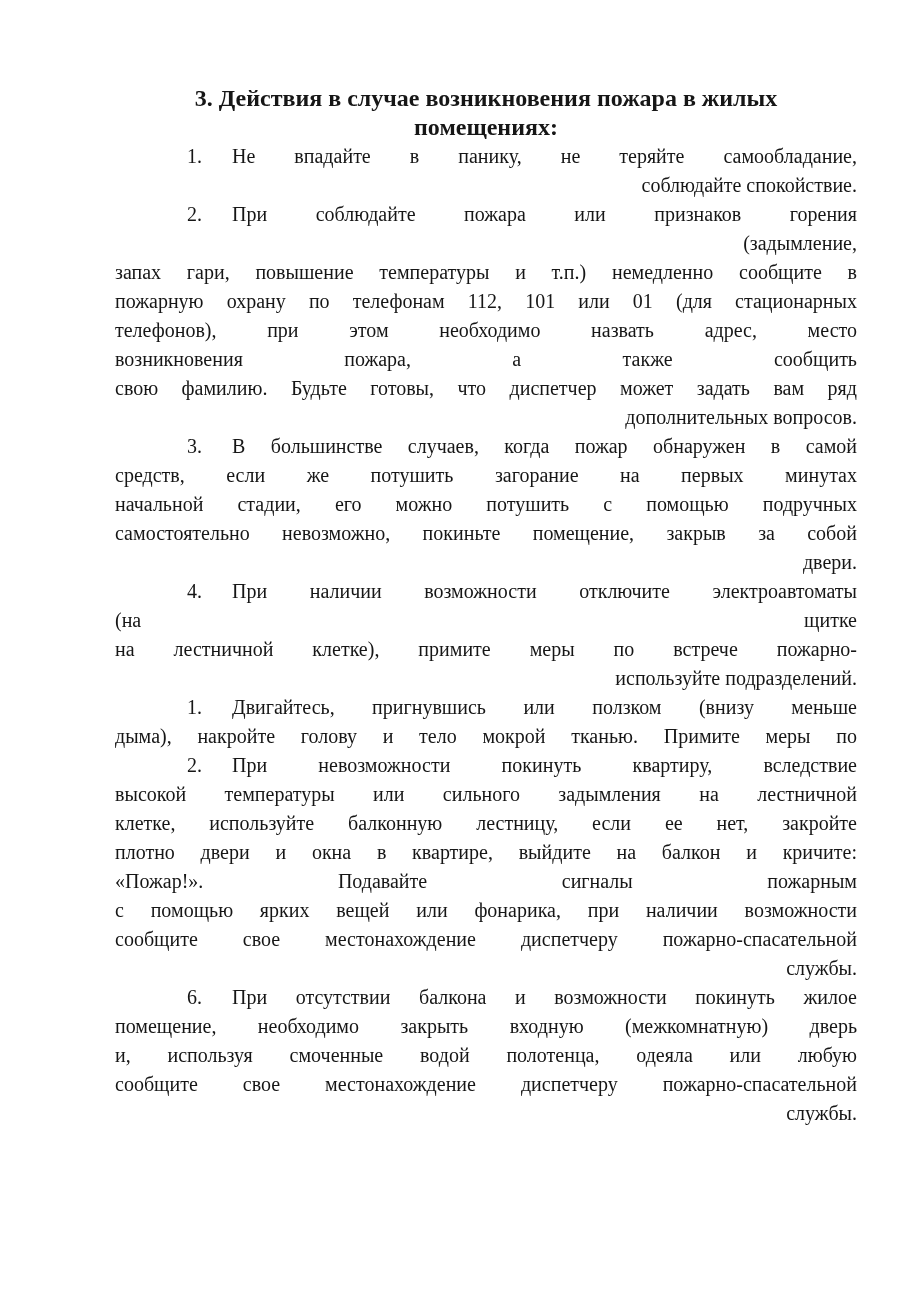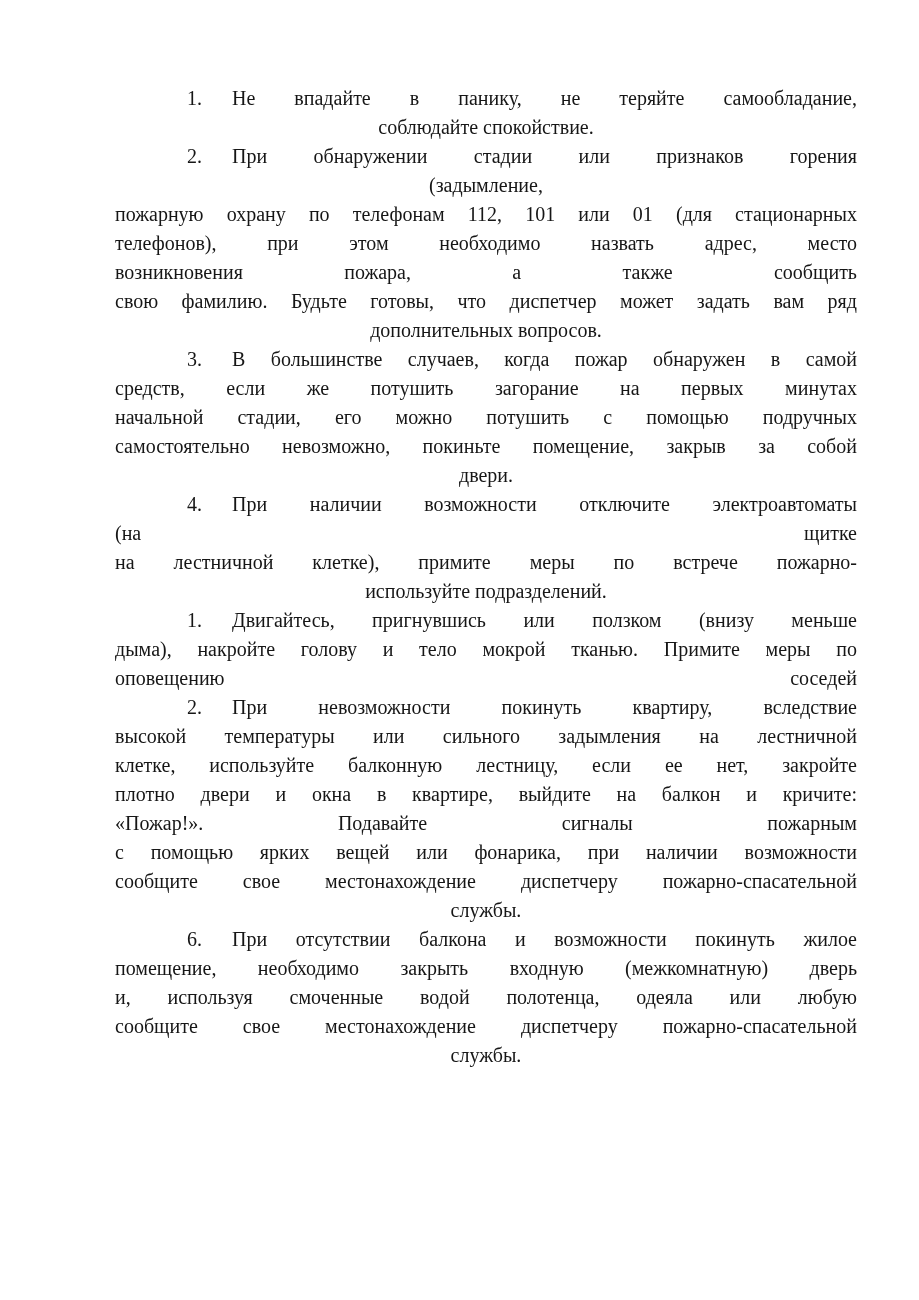--- a/index.html
+++ b/index.html
@@ -32,59 +32,63 @@
   .line {
     font-size: 20px;
     line-height: 29px;
     height: 29px;
   }
   .line.j {
     text-align: justify;
     text-align-last: justify;
   }
   .line.l {
-    text-align: center;
+    text-align: right;
   }
   .line.ind {
     margin-left: 72px;
   }
   .marker {
     display: inline;
   }
   .tab {
     display: inline-block;
     width: 30px;
   }
 </style>
 </head>
 <body style="background: rgb(255, 255, 255); color: rgb(22, 22, 22);">
 
 <div class="page-content">
+  <div>
+    <div class="title-line">3. Действия в случае возникновения пожара в жилых</div>
+    <div class="title-line">помещениях:</div>
+  </div>
   <div id="doc-body">
       <div class="line j ind"><span class="marker">1.</span><span class="tab"></span><span>Не впадайте в панику, не теряйте самообладание,</span></div>
       <div class="line l"><span>соблюдайте спокойствие.</span></div>
-      <div class="line j ind"><span class="marker">2.</span><span class="tab"></span><span>При обнаружении стадии или признаков горения</span></div>
+      <div class="line j ind"><span class="marker">2.</span><span class="tab"></span><span>При соблюдайте пожара или признаков горения</span></div>
       <div class="line l"><span>(задымление,</span></div>
+      <div class="line j"><span>запах гари, повышение температуры и т.п.) немедленно сообщите в</span></div>
       <div class="line j"><span>пожарную охрану по телефонам 112, 101 или 01 (для стационарных</span></div>
       <div class="line j"><span>телефонов), при этом необходимо назвать адрес, место</span></div>
       <div class="line j"><span>возникновения пожара, а также сообщить</span></div>
       <div class="line j"><span>свою фамилию. Будьте готовы, что диспетчер может задать вам ряд</span></div>
       <div class="line l"><span>дополнительных вопросов.</span></div>
       <div class="line j ind"><span class="marker">3.</span><span class="tab"></span><span>В большинстве случаев, когда пожар обнаружен в самой</span></div>
       <div class="line j"><span>средств, если же потушить загорание на первых минутах</span></div>
       <div class="line j"><span>начальной стадии, его можно потушить с помощью подручных</span></div>
       <div class="line j"><span>самостоятельно невозможно, покиньте помещение, закрыв за собой</span></div>
       <div class="line l"><span>двери.</span></div>
       <div class="line j ind"><span class="marker">4.</span><span class="tab"></span><span>При наличии возможности отключите электроавтоматы</span></div>
       <div class="line j"><span>(на щитке</span></div>
       <div class="line j"><span>на лестничной клетке), примите меры по встрече пожарно-</span></div>
       <div class="line l"><span>используйте подразделений.</span></div>
       <div class="line j ind"><span class="marker">1.</span><span class="tab"></span><span>Двигайтесь, пригнувшись или ползком (внизу меньше</span></div>
       <div class="line j"><span>дыма), накройте голову и тело мокрой тканью. Примите меры по</span></div>
-      <div class="line j"><span>оповещению соседей</span></div>
       <div class="line j ind"><span class="marker">2.</span><span class="tab"></span><span>При невозможности покинуть квартиру, вследствие</span></div>
       <div class="line j"><span>высокой температуры или сильного задымления на лестничной</span></div>
       <div class="line j"><span>клетке, используйте балконную лестницу, если ее нет, закройте</span></div>
       <div class="line j"><span>плотно двери и окна в квартире, выйдите на балкон и кричите:</span></div>
       <div class="line j"><span>«Пожар!». Подавайте сигналы пожарным</span></div>
       <div class="line j"><span>с помощью ярких вещей или фонарика, при наличии возможности</span></div>
       <div class="line j"><span>сообщите свое местонахождение диспетчеру пожарно-спасательной</span></div>
       <div class="line l"><span>службы.</span></div>
       <div class="line j ind"><span class="marker">6.</span><span class="tab"></span><span>При отсутствии балкона и возможности покинуть жилое</span></div>
       <div class="line j"><span>помещение, необходимо закрыть входную (межкомнатную) дверь</span></div>

